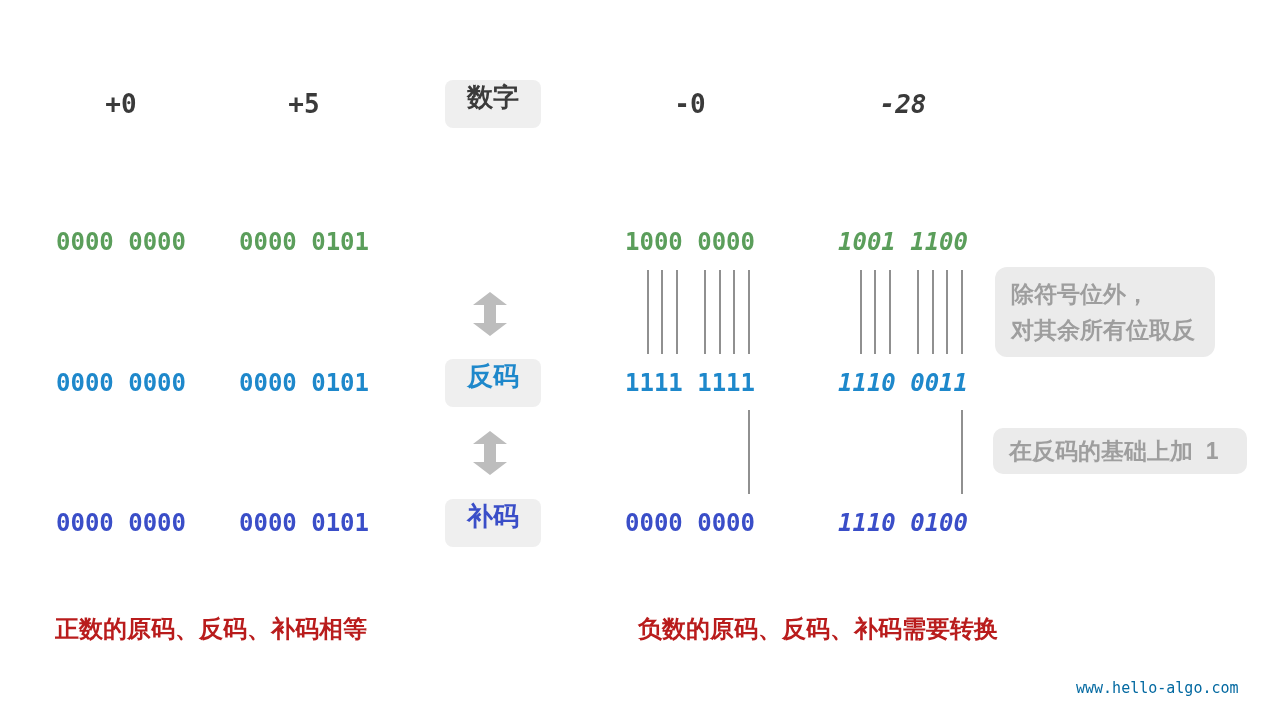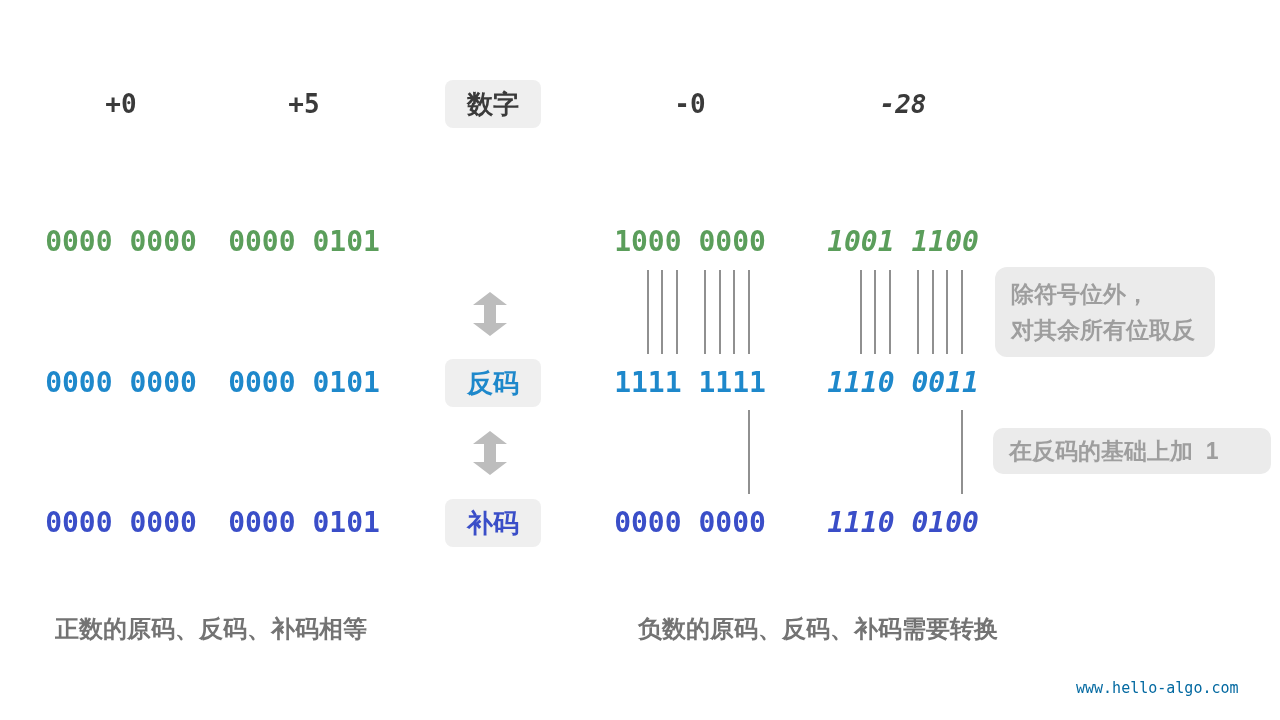--- a/index.html
+++ b/index.html
@@ -21,35 +21,35 @@
     white-space:pre;
     line-height:1;
   }
   .mono{font-family:"DejaVu Sans Mono","Liberation Mono",monospace;}
   
   .cx1{left:121px;} .cx2{left:304px;} .cx3{left:690px;} .cx4{left:903px;font-style:italic;}
   
   .ry0{top:104px;} .ry1{top:242px;} .ry2{top:383px;} .ry3{top:523px;}
 
   .hnum{font-size:26px;font-weight:700;color:#3a3a3a;}
-  .bin{font-size:28px;font-weight:600;}
+  .bin{font-size:24px;font-weight:600;}
   .green{color:#5b9e5b;}
   .blue{color:#1e88cb;}
   .indigo{color:#3a4ec8;}
 
   .label-box{
     position:absolute;
     left:493px;
     transform:translate(-50%,-50%);
     width:96px;
     height:48px;
     background:#efefef;
     border-radius:8px;
     display:flex;
-    align-items:center;
+    align-items:flex-start;
     justify-content:center;
     font-size:26px;
     font-weight:700;
     white-space:pre;
   }
   .label-dark{color:#3a3a3a;}
 
   .tick{
     position:absolute;
     width:1.5px;
@@ -75,29 +75,29 @@
     font-size:23px;
     white-space:pre;
   }
   .note1{
     left:995px;top:267px;width:220px;height:90px;
     padding:9px 4px 0 16px;
     box-sizing:border-box;
     line-height:36px;
   }
   .note2{
-    left:993px;top:428px;width:278px;height:46px;
+    left:993px;top:428px;width:254px;height:46px;
     box-sizing:border-box;
     display:flex;align-items:center;
     padding-left:16px;
     border-radius:10px;
   }
   .caption{
     position:absolute;
-    color:#737373;
+    color:#b91c1c;
     font-weight:700;
     font-size:24px;
     white-space:pre;
     line-height:1;
   }
   .cap-pos{left:55px;top:617px;}
   .cap-neg{left:622px;top:617px;margin-left:16px;}
   .watermark{
     position:absolute;
     left:1076px;top:679px;

